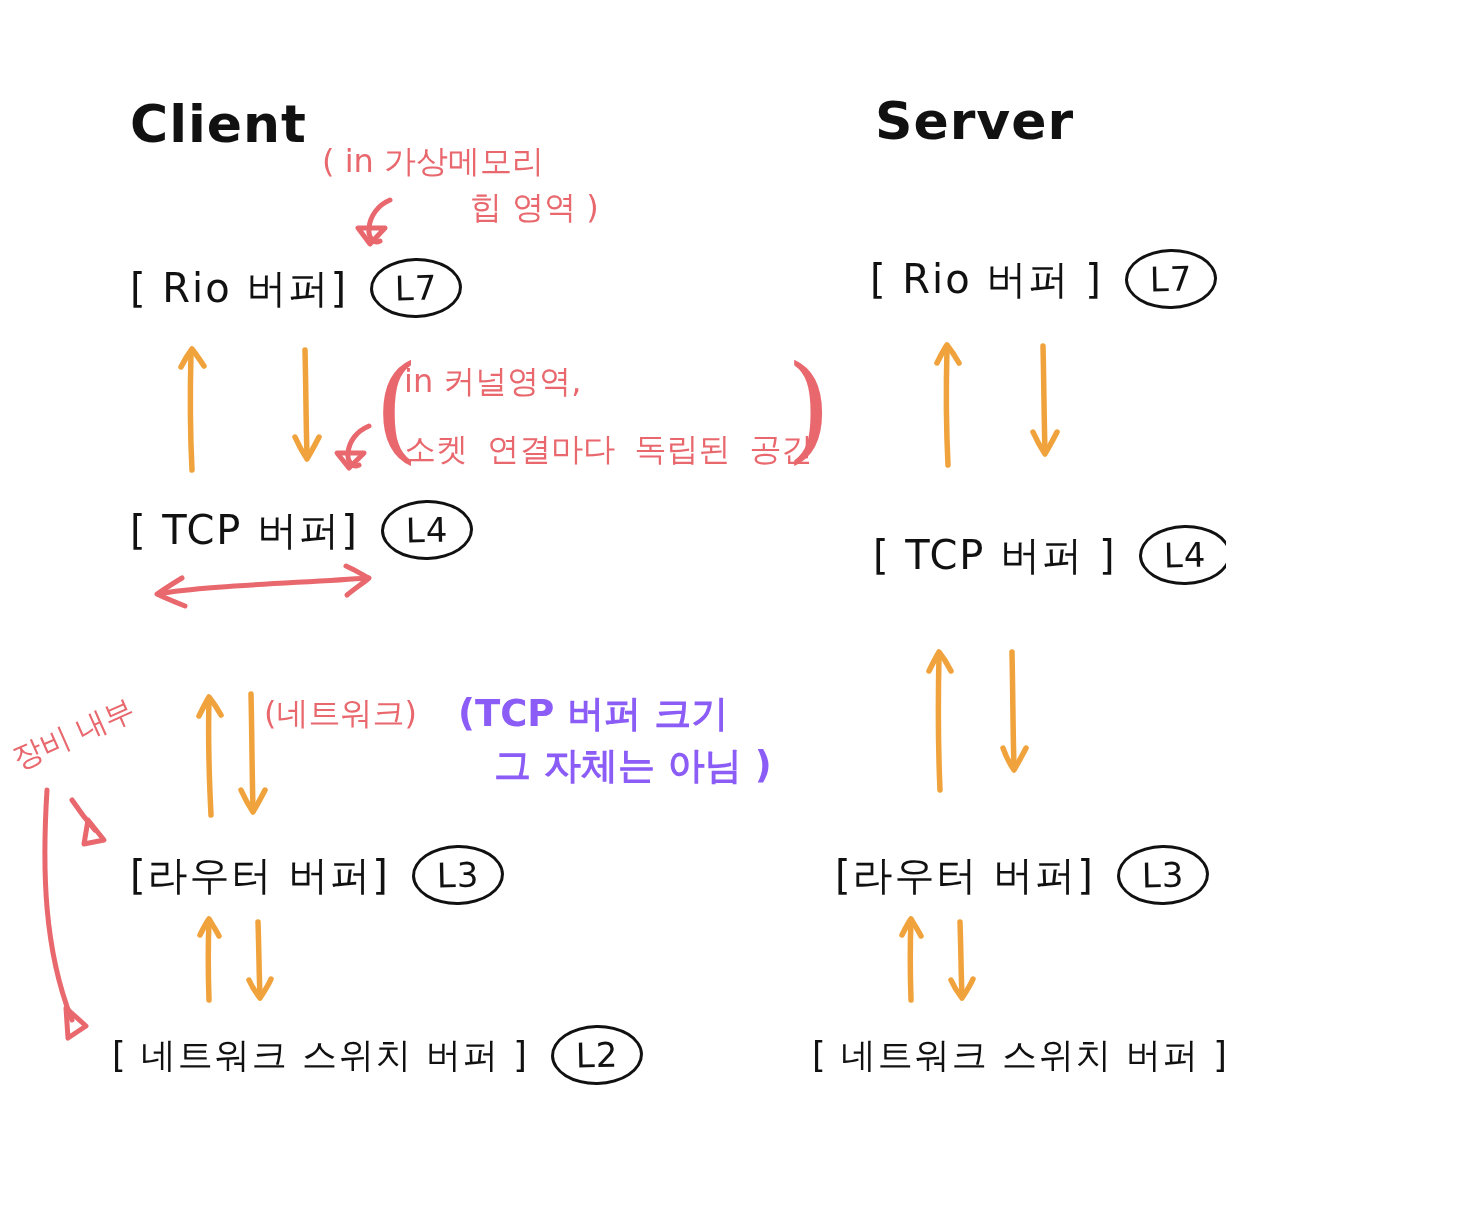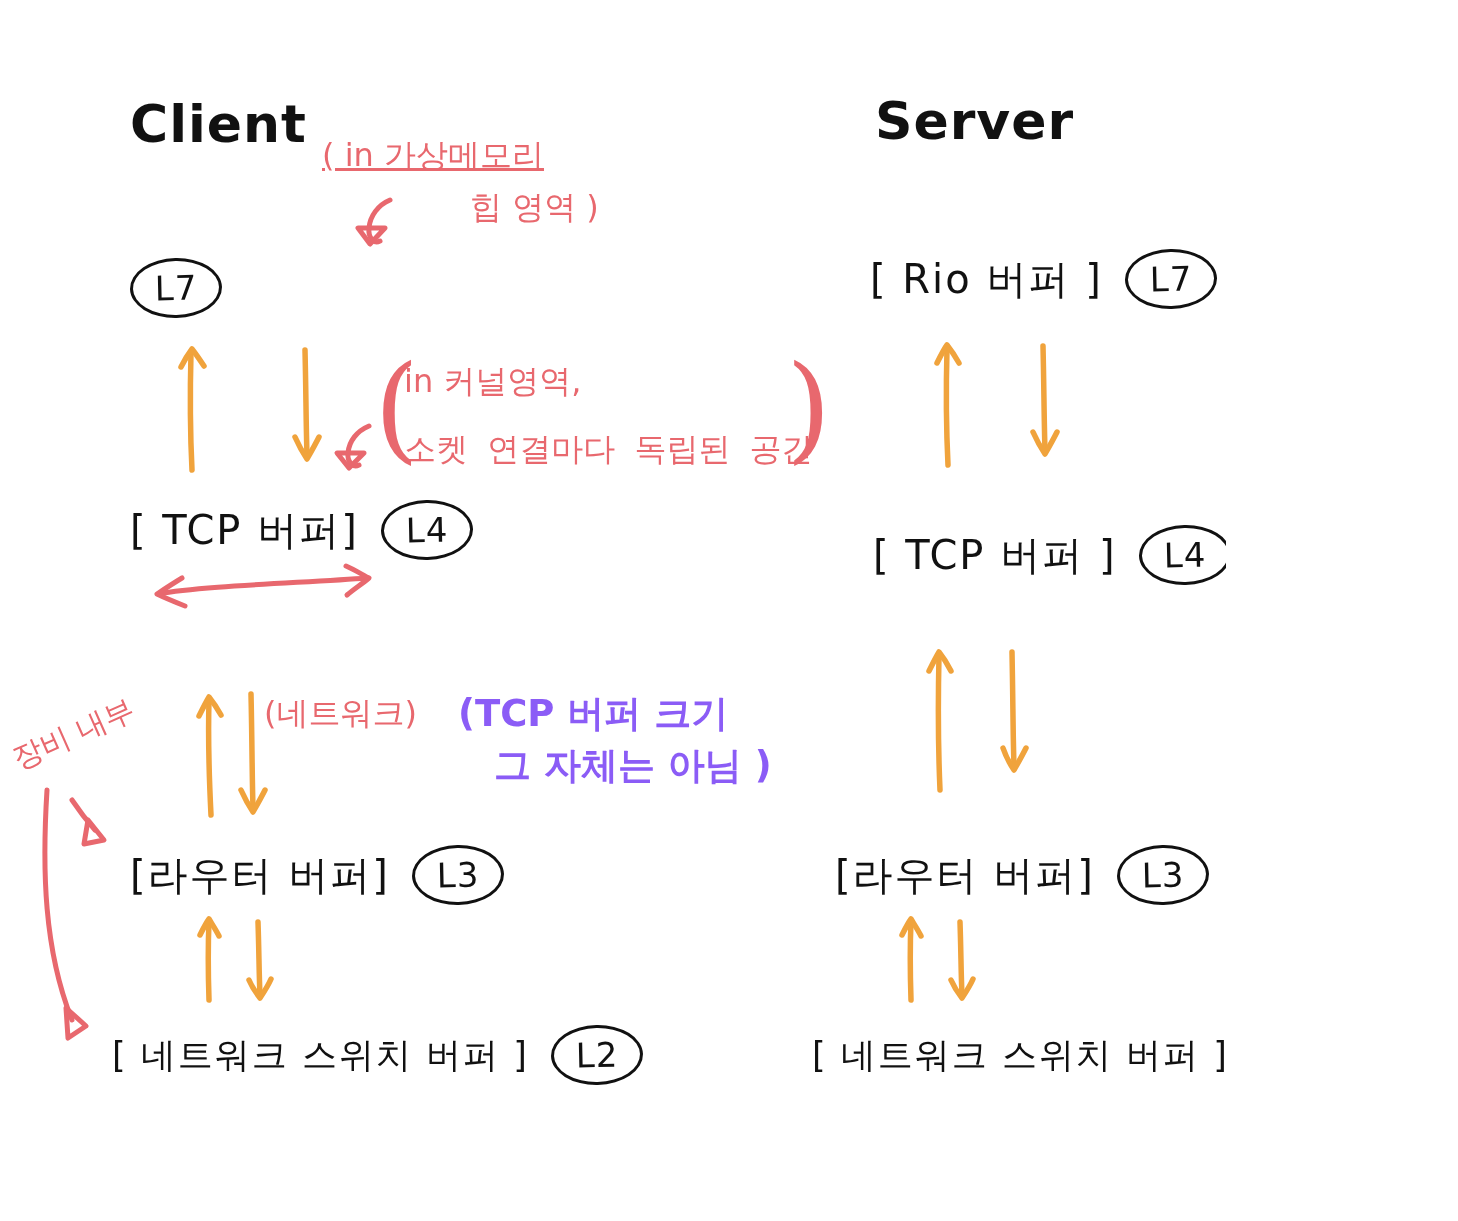--- a/index.html
+++ b/index.html
@@ -181,20 +181,21 @@
       <path d="M47,790 C42,870 44,950 72,1020"></path>
       <path d="M66,1008 L86,1026 L68,1038 Z" fill="none"></path>
     </g>
   </svg>
 
   <div class="ink col-title" style="left:130px; top:98px;">Client</div>
 
   <div class="ink col-title" style="left:875px; top:95px;">Server</div>
 
   <div class="buffer-row" style="left:130px; top:258px;">
+    <span class="bracketed">[ Rio  버퍼]</span>
     <span class="layer-badge">L7</span>
   </div>
 
   <div class="buffer-row" style="left:130px; top:500px;">
     <span class="bracketed">[ TCP 버퍼]</span>
     <span class="layer-badge">L4</span>
   </div>
 
   <div class="buffer-row" style="left:130px; top:845px;">
     <span class="bracketed">[라우터 버퍼]</span>
@@ -219,21 +220,21 @@
   <div class="buffer-row" style="left:835px; top:845px;">
     <span class="bracketed">[라우터 버퍼]</span>
     <span class="layer-badge">L3</span>
   </div>
 
   <div class="buffer-row" style="left:812px; top:1025px;">
     <span class="bracketed" style="font-size:35px;">[ 네트워크 스위치 버퍼 ]</span>
     <span class="layer-badge">L2</span>
   </div>
 
-  <div class="ink note-red" style="left:322px; top:134px;text-decoration:underline;">( in 가상메모리</div>
+  <div class="ink note-red" style="left:322px; top:140px;">( in 가상메모리</div>
   <div class="ink note-red" style="left:470px; top:186px;">힙 영역 )</div>
 
   <div class="ink paren-red" style="left:374px; top:350px; font-size:116px;">(</div>
   <div class="ink note-red" style="left:404px; top:360px;">in 커널영역,</div>
   <div class="ink note-red" style="left:404px; top:430px;font-family:Liberation Mono, monospace;">소켓 연결마다 독립된 공간</div>
   <div class="ink paren-red" style="left:786px; top:350px; font-size:116px;">)</div>
 
   <div class="ink note-red" style="left:264px; top:692px;">(네트워크)</div>
 
   <div class="ink note-black" style="left:458px; top:688px;">(TCP 버퍼 크기</div>

